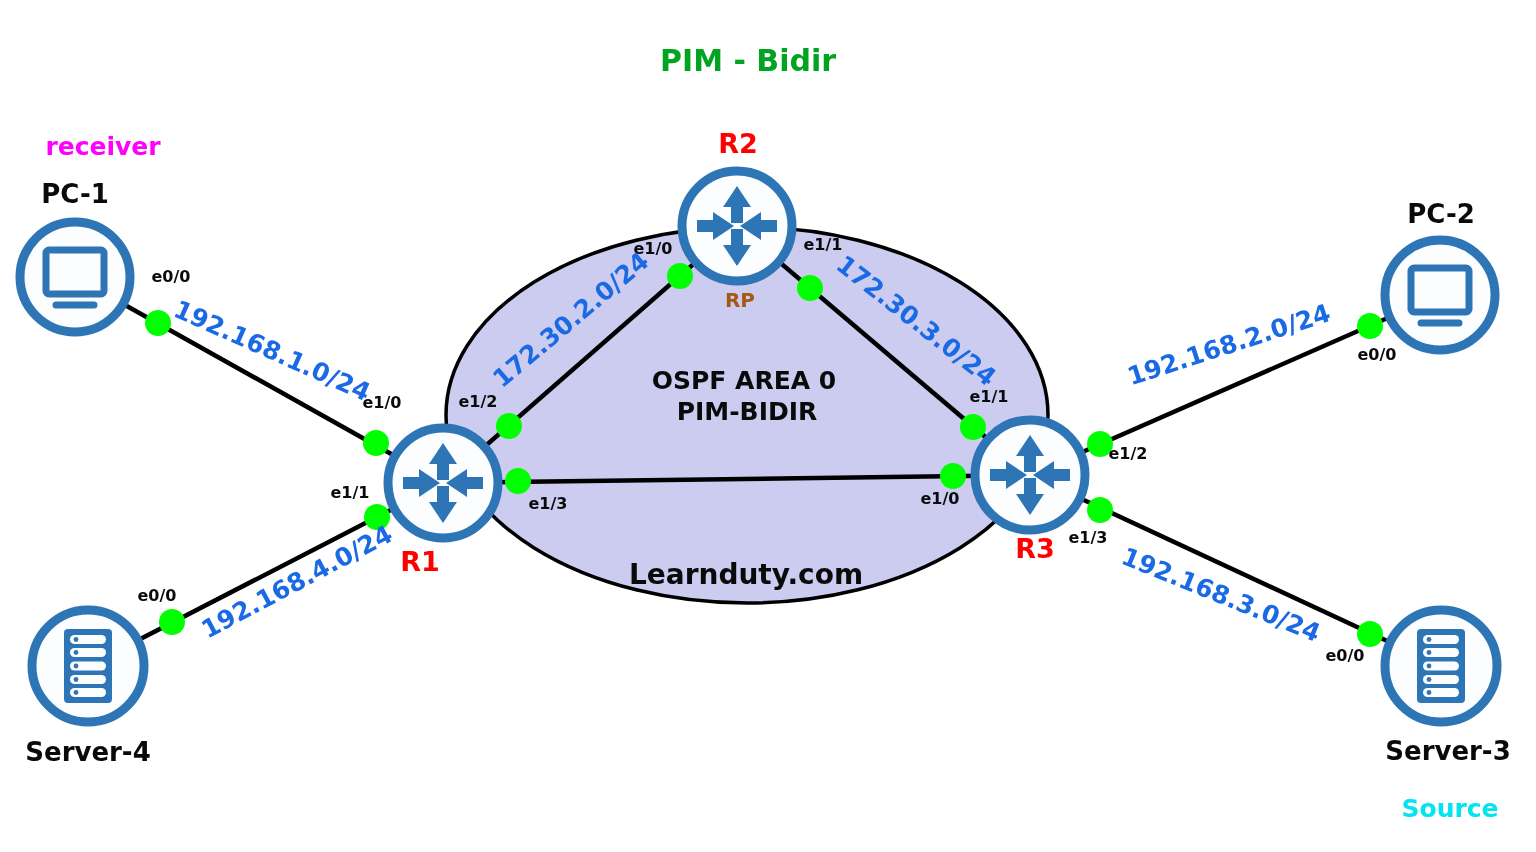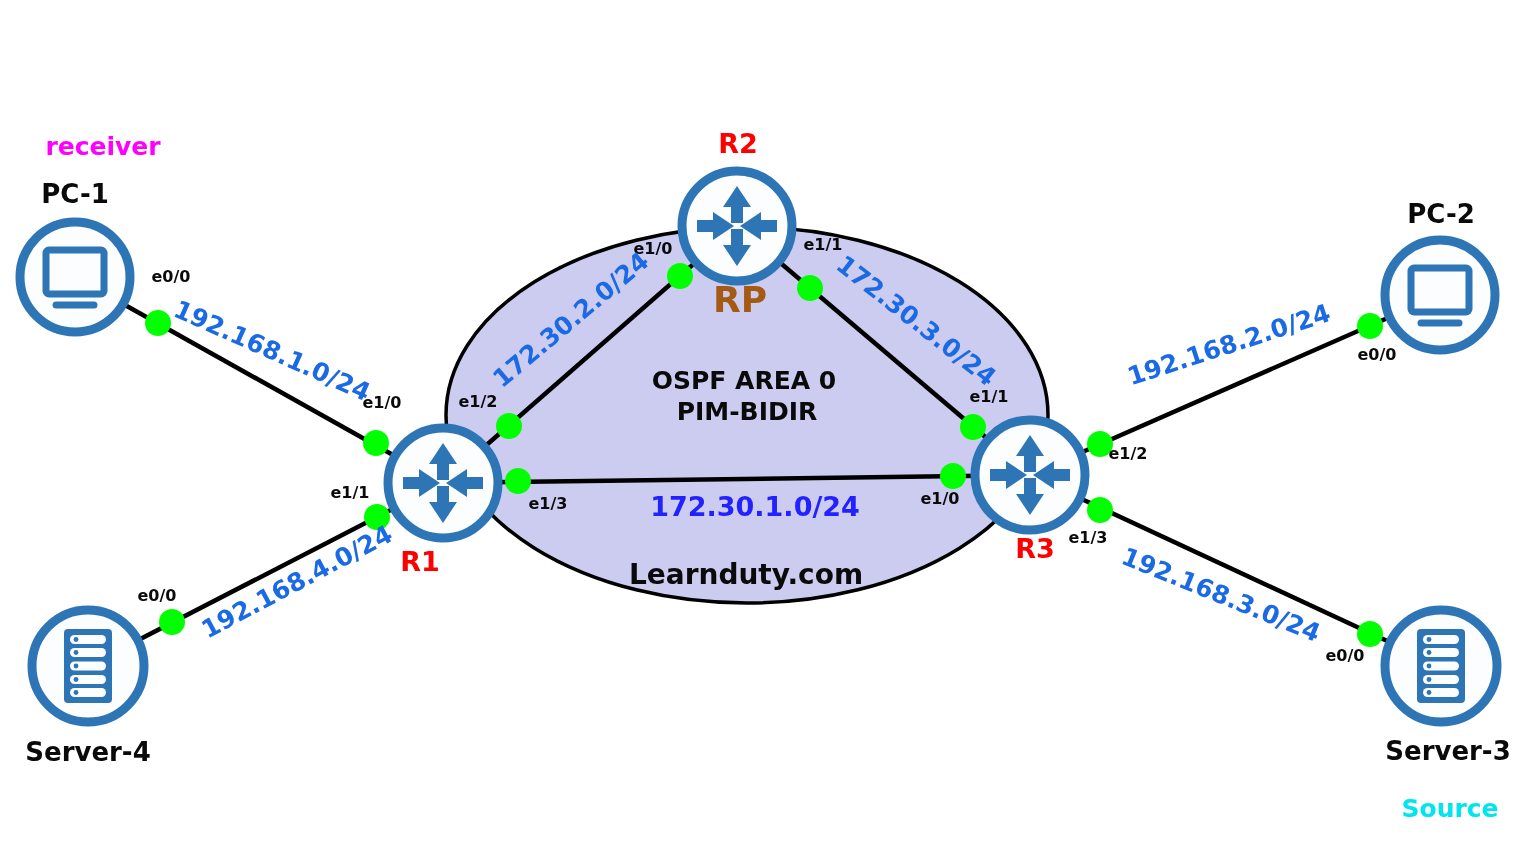--- a/index.html
+++ b/index.html
@@ -25,21 +25,21 @@
   #wires{position:absolute;left:0;top:0;z-index:1;}
   .lbl{
     position:absolute;z-index:2;
     transform:translate(-50%,-50%);
     font-weight:700;white-space:nowrap;color:#0a0a0a;
     line-height:1.1;
   }
   .title{font-size:30px;color:var(--title-green);}
   .node-label{font-size:26px;}
   .router-label{font-size:27px;color:var(--label-red);text-align:center;}
-  .rp-label{font-size:36px;color:var(--rp-brown);}
+  .rp-label{font-size:20px;color:var(--rp-brown);}
   .itf{font-size:16px;}
   .subnet{font-size:25px;color:var(--subnet-blue);}
   .backbone{font-size:27px;color:var(--backbone-blue);}
   .area-text{font-size:25px;}
   .watermark{font-size:28px;}
   .magenta{color:var(--magenta);font-size:25px;}
   .cyan{color:var(--cyan);font-size:25px;}
 </style>
 </head>
 <body>
@@ -113,20 +113,21 @@
       <circle cx="973" cy="427" r="13"></circle>
       <circle cx="518" cy="481" r="13"></circle>
       <circle cx="953" cy="476" r="13"></circle>
       <circle cx="1100" cy="444" r="13"></circle>
       <circle cx="1370" cy="326" r="13"></circle>
       <circle cx="1100" cy="510" r="13"></circle>
       <circle cx="1370" cy="634" r="13"></circle>
     </g>
   </svg>
 
+  <div class="lbl title" style="left:748px;top:60px">PIM - Bidir</div>
 
   <div class="lbl magenta" style="left:103px;top:147px">receiver</div>
   <div class="lbl cyan" style="left:1450px;top:809px">Source</div>
 
   <div class="lbl node-label" style="left:75px;top:194px">PC-1</div>
   <div class="lbl node-label" style="left:88px;top:752px">Server-4</div>
   <div class="lbl node-label" style="left:1441px;top:214px">PC-2</div>
   <div class="lbl node-label" style="left:1448px;top:751px">Server-3</div>
   <div class="lbl router-label" style="left:420px;top:562px">R1</div>
   <div class="lbl router-label" style="left:738px;top:144px">R2</div>
@@ -147,19 +148,18 @@
   <div class="lbl itf" style="left:1088px;top:538px">e1/3</div>
   <div class="lbl itf" style="left:1377px;top:355px">e0/0</div>
   <div class="lbl itf" style="left:1345px;top:656px">e0/0</div>
 
   <div class="lbl subnet" style="left:272px;top:351px;transform:translate(-50%,-50%) rotate(24deg)">192.168.1.0/24</div>
   <div class="lbl subnet" style="left:297px;top:582px;transform:translate(-50%,-50%) rotate(-28deg)">192.168.4.0/24</div>
   <div class="lbl subnet" style="left:1229px;top:345px;transform:translate(-50%,-50%) rotate(-18deg)">192.168.2.0/24</div>
   <div class="lbl subnet" style="left:1221px;top:595px;transform:translate(-50%,-50%) rotate(22deg)">192.168.3.0/24</div>
   <div class="lbl subnet" style="left:571px;top:320px;transform:translate(-50%,-50%) rotate(-40deg)">172.30.2.0/24</div>
   <div class="lbl subnet" style="left:916px;top:321px;transform:translate(-50%,-50%) rotate(38deg)">172.30.3.0/24</div>
-  <div class="lbl backbone" style="left:755px;top:507px">172.30.1.0/24</div>
 
   <div class="lbl area-text" style="left:744px;top:381px">OSPF AREA 0</div>
   <div class="lbl area-text" style="left:747px;top:412px">PIM-BIDIR</div>
   <div class="lbl watermark" style="left:746px;top:575px">Learnduty.com</div>
 
 </div>
 
 </body></html>

